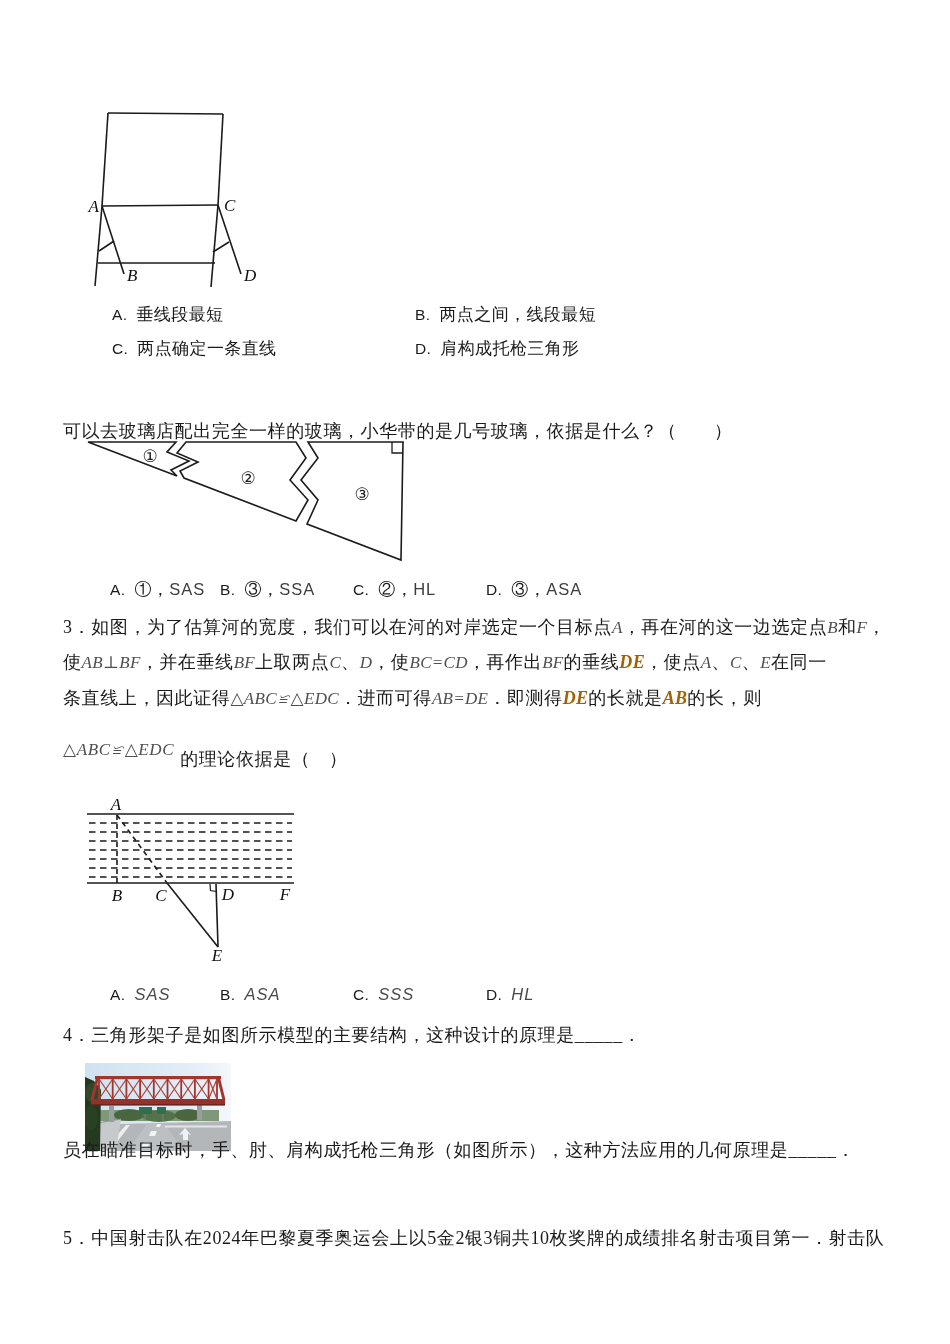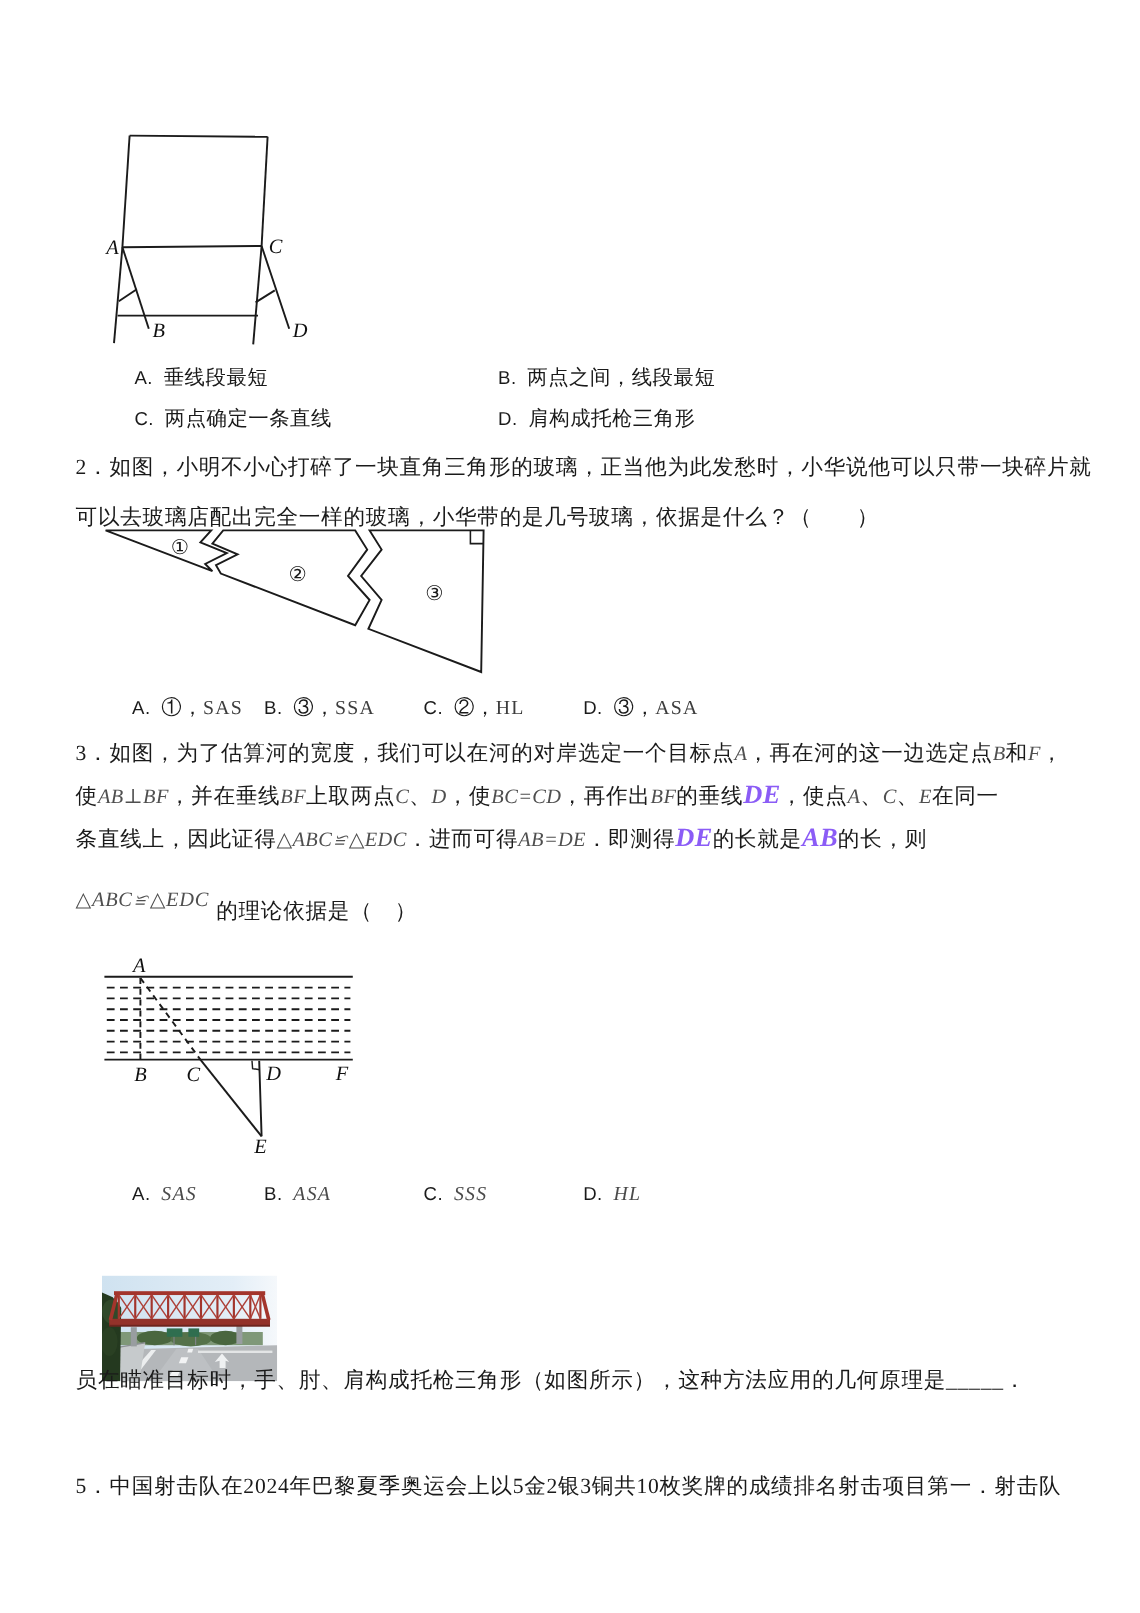--- a/index.html
+++ b/index.html
@@ -4,29 +4,29 @@
 <style>
   html,body{margin:0;padding:0;background:#ffffff;}
   .page{
     position:relative;width:950px;height:1344px;background:#ffffff;overflow:hidden;
     font-family:"Liberation Serif","DejaVu Serif",serif;color:#1a1a1a;
   }
   .line{position:absolute;white-space:nowrap;font-size:18px;letter-spacing:0.6px;line-height:20px;}
   .opt{position:absolute;white-space:nowrap;font-size:17px;letter-spacing:0.4px;}
   .opt .letter{font-family:"Liberation Sans","DejaVu Sans",sans-serif;font-size:15.5px;margin-right:9px;}
   .opt .choice{font-size:17px;}
-  .opt .basis{font-family:Liberation Serif, serif;font-size:16.5px;color:#3d3d3d;letter-spacing:1px;margin-top:32px;}
+  .opt .basis{font-family:Liberation Sans, sans-serif;font-size:16.5px;color:#3d3d3d;letter-spacing:1px;margin-top:32px;}
   .opt .basis.it{font-style:italic;color:#4a4a4a;}
   .fig{position:absolute;}
   .sk{stroke:#1b1b1b;fill:none;stroke-width:1.6;stroke-linejoin:miter;stroke-linecap:butt;}
   .flabel{font-family:"Liberation Serif","DejaVu Serif",serif;font-style:italic;font-size:17px;fill:#101010;}
   .fnum{font-family:"DejaVu Sans",sans-serif;font-size:17px;fill:#1b1b1b;text-anchor:middle;}
   .seg-zh{}
   .seg-m{font-family:"Liberation Serif","DejaVu Serif",serif;font-style:italic;color:#4f4f4f;font-size:17px;letter-spacing:0.3px;}
-  .seg-mb{font-family:"Liberation Serif","DejaVu Serif",serif;font-style:italic;font-weight:bold;color:#8b5cf6;font-size:22px;letter-spacing:0.3px;margin-top:12px;}
+  .seg-mb{font-family:"Liberation Serif","DejaVu Serif",serif;font-style:italic;font-weight:bold;color:#a16207;font-size:18px;letter-spacing:0.3px;margin-top:12px;}
   .formula{font-family:"Liberation Serif","DejaVu Serif",serif;font-style:italic;color:#4f4f4f;font-size:17px;display:inline-block;transform:translateY(-10px);margin-right:6px;}
 </style>
 </head>
 <body>
 
 <div class="page">
 
   <svg class="fig" style="left:85px;top:106px;width:175px;height:190px" viewBox="85 106 175 190">
     <g class="sk">
       <line x1="108" y1="113" x2="223" y2="114"></line>
@@ -53,21 +53,20 @@
   <div class="opt" style="left:415px;top:303px">
     <span class="letter">B.</span><span>两点之间，线段最短</span>
   </div>
   <div class="opt" style="left:112px;top:337px">
     <span class="letter">C.</span><span>两点确定一条直线</span>
   </div>
   <div class="opt" style="left:415px;top:337px">
     <span class="letter">D.</span><span>肩构成托枪三角形</span>
   </div>
 
-  <div class="line" style="left:63px;top:379px">2．如图，小明不小心打碎了一块直角三角形的玻璃，正当他为此发愁时，小华说他可以只带一块碎片就</div>
   <div class="line" style="left:63px;top:421px">可以去玻璃店配出完全一样的玻璃，小华带的是几号玻璃，依据是什么？（　　）</div>
 
   <svg class="fig" style="left:85px;top:436px;width:330px;height:132px" viewBox="85 436 330 132">
     <g class="sk" stroke-width="1.7">
       <path d="M88,442 L176,442 L167,452 L189,461 L171,470 L177,476 Z"></path>
       <path d="M186,442 L296,442 L306,458 L290,480 L308,500 L296,521 L184,478 L180,471 L198,462 L177,453 Z"></path>
       <path d="M308,442 L403,442 L401,560 L307,524 L318,500 L301,480 L318,458 Z"></path>
       <path d="M392,442 L392,453 L403,453" stroke-width="1.3"></path>
     </g>
     <text class="fnum" x="150" y="462">①</text>
@@ -132,20 +131,21 @@
   <div class="opt" style="left:220px;top:985px">
     <span class="letter">B.</span><span class="basis it">ASA</span>
   </div>
   <div class="opt" style="left:353px;top:985px">
     <span class="letter">C.</span><span class="basis it">SSS</span>
   </div>
   <div class="opt" style="left:486px;top:985px">
     <span class="letter">D.</span><span class="basis it">HL</span>
   </div>
 
+  <div class="line" style="left:63px;top:1025px">4．三角形架子是如图所示模型的主要结构，这种设计的原理是_____．</div>
 
   <svg class="fig" style="left:85px;top:1063px;width:146px;height:88px" viewBox="0 0 146 88">
     <defs>
       <linearGradient id="skyg" x1="0" y1="0" x2="1" y2="0">
         <stop offset="0" stop-color="#cfe2f0"></stop>
         <stop offset="0.75" stop-color="#e3eef7"></stop>
         <stop offset="1" stop-color="#f5f8fb"></stop>
       </linearGradient>
     </defs>
     <rect x="0" y="0" width="146" height="88" fill="url(#skyg)"></rect>

